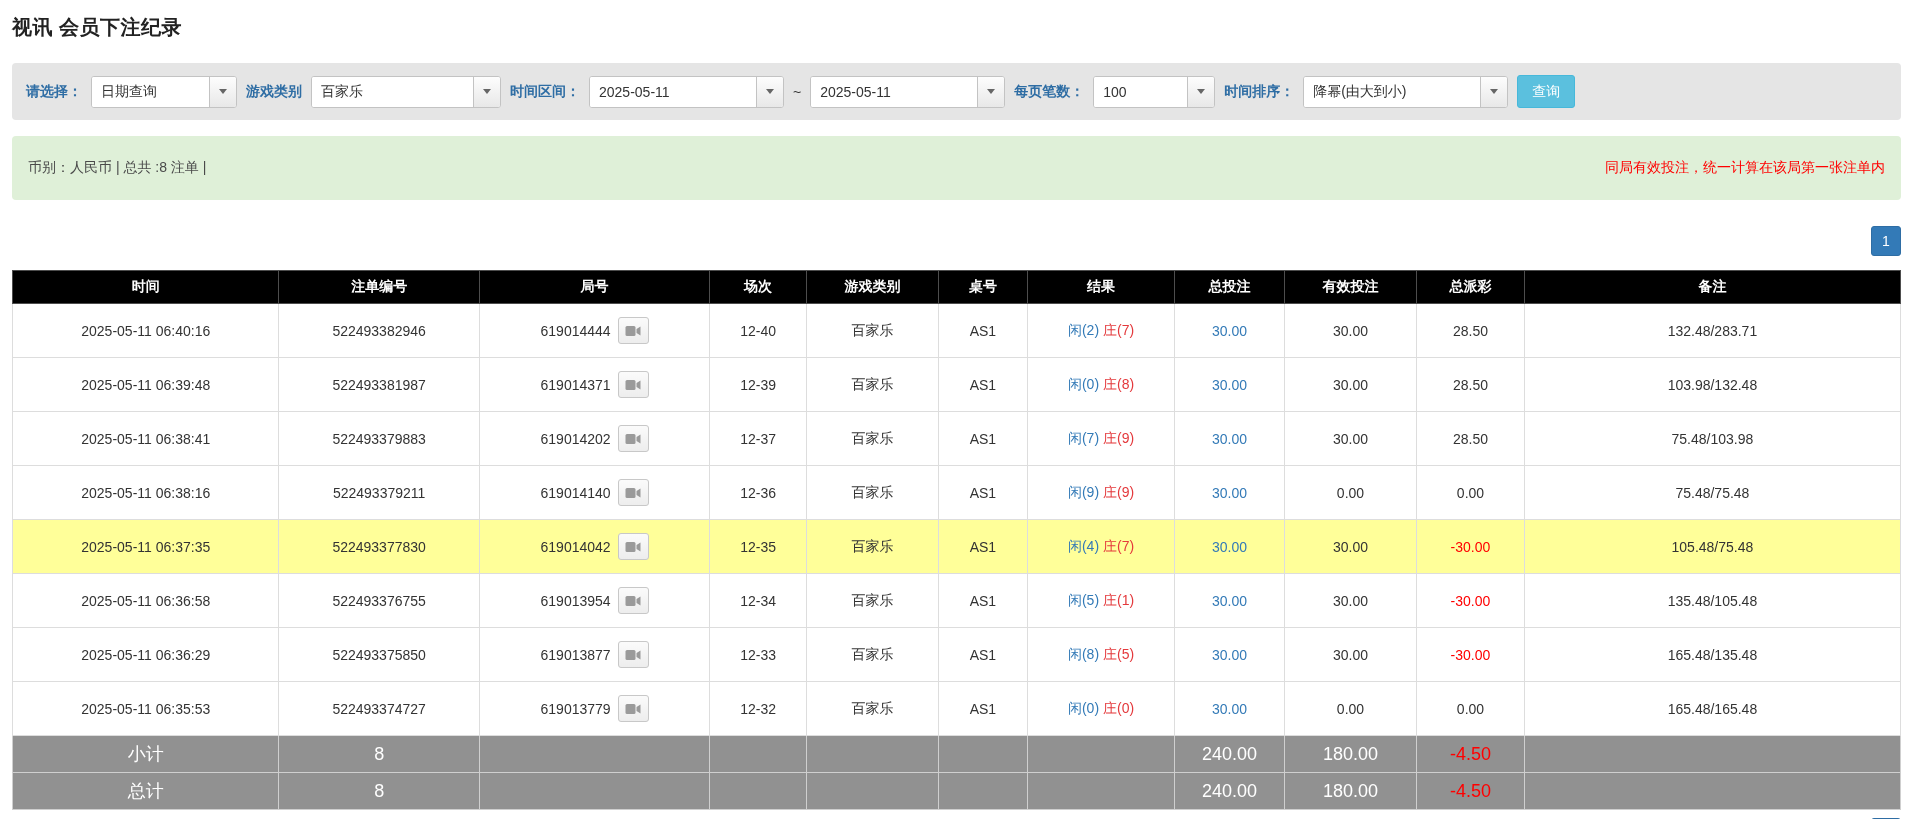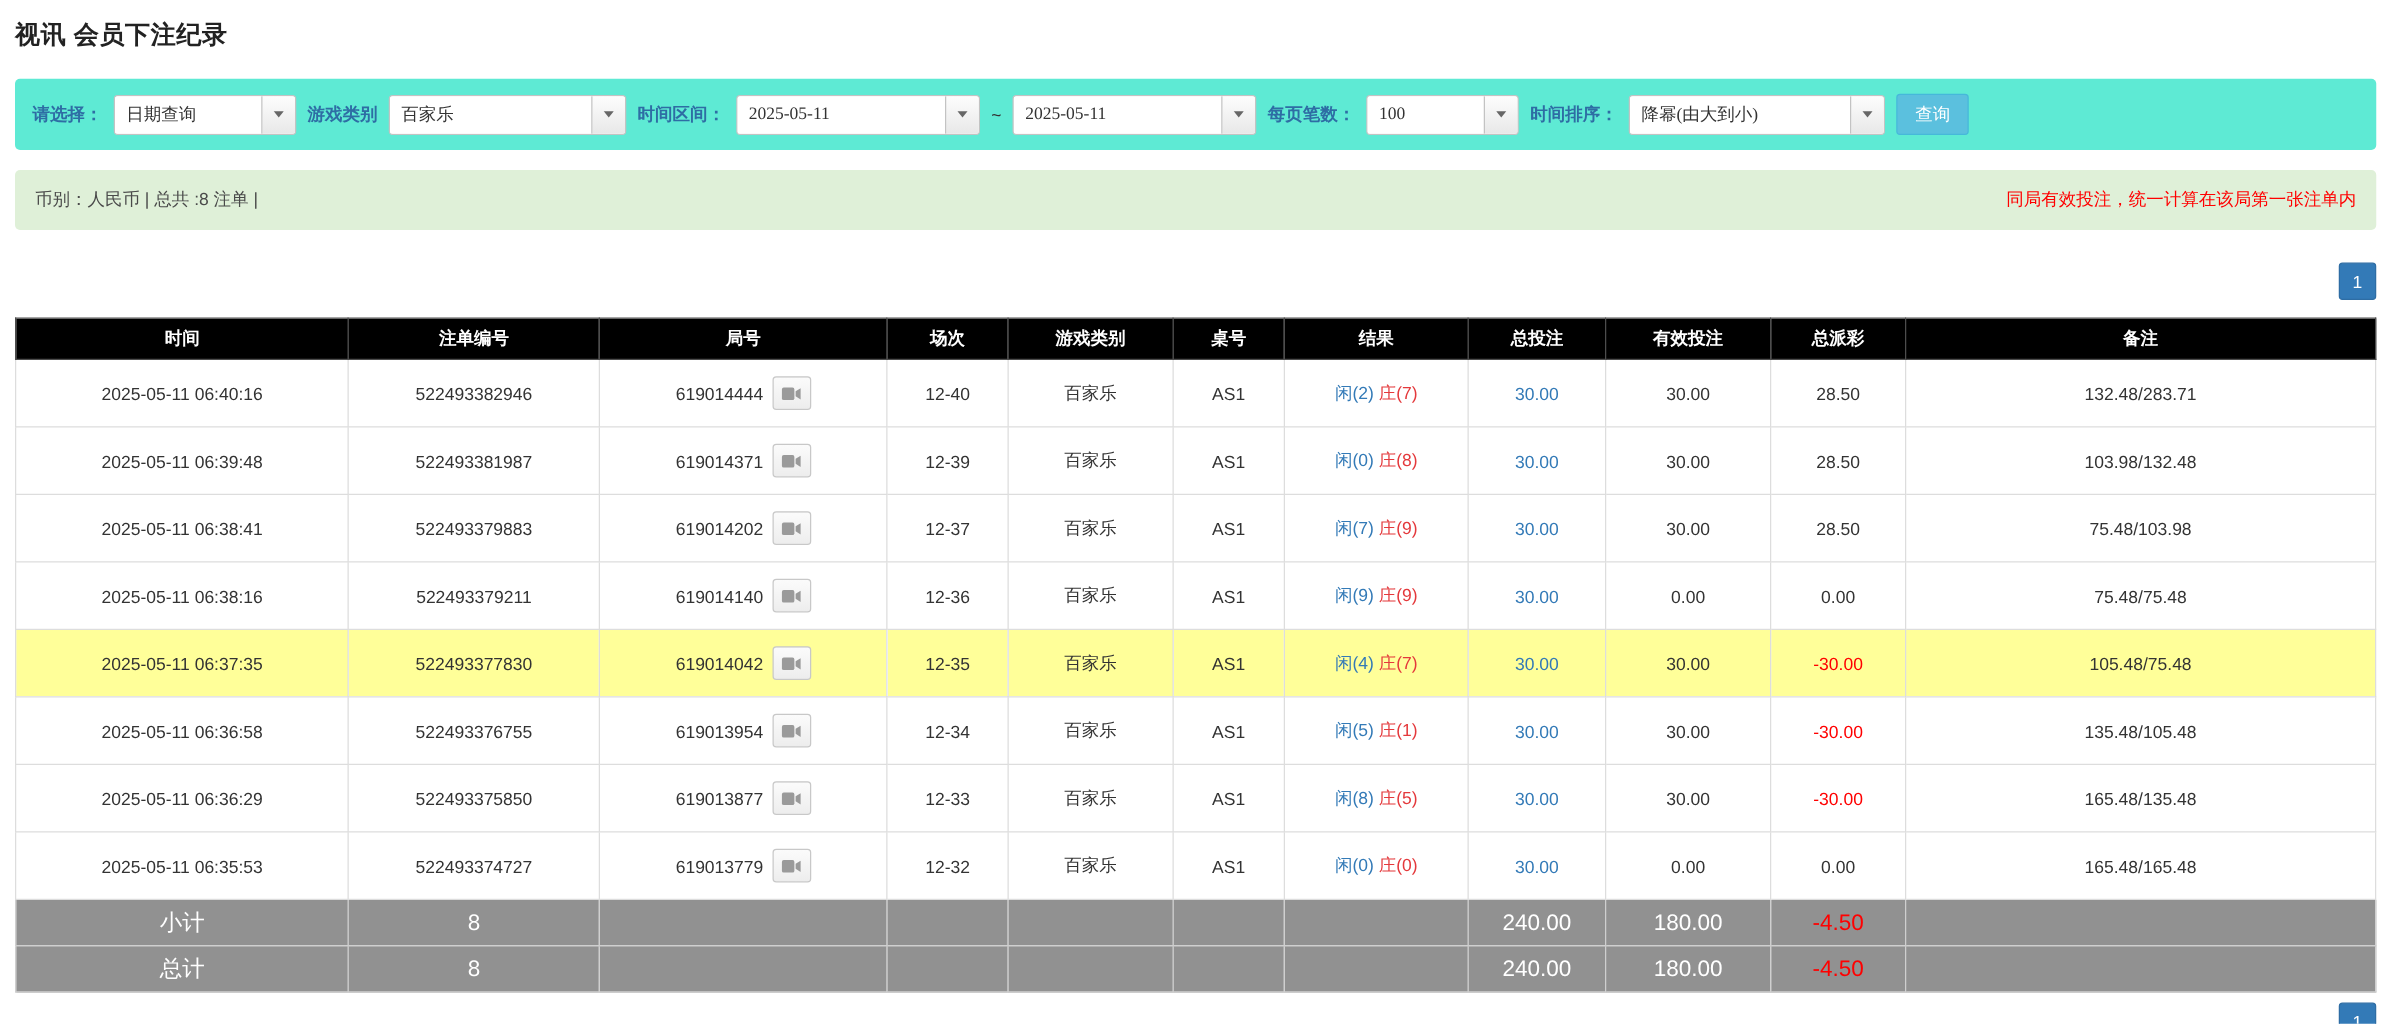--- a/index.html
+++ b/index.html
@@ -8,48 +8,48 @@
     width:1913px; height:819px; overflow:hidden;
     font-family:"Liberation Sans","DejaVu Sans",sans-serif;
     color:#333; font-size:14px;
   }
   .page { padding:10px 12px; }
 
   .page-title { font-size:20px; font-weight:600; color:#222; margin-top:4px; letter-spacing:0.5px; }
 
   
   .filter-bar {
-    margin-top:22px; height:57px; background:#5eead4; border-radius:4px;
+    margin-top:22px; height:57px; background:#e5e5e5; border-radius:4px;
     display:flex; align-items:center; gap:9px; padding:0 14px;
   }
   .flabel { color:#2e6da4; font-weight:bold; white-space:nowrap; }
   .combo {
     display:flex; align-items:stretch; height:32px; background:#fff;
     border:1px solid #c3c3c3; border-radius:3px; overflow:hidden; flex:none;
   }
   .combo input {
     flex:1; min-width:0; border:none; outline:none; padding:12px 9px;
-    font-size:14px; color:#333; font-family:Liberation Serif, serif; background:#fff;
+    font-size:14px; color:#333; font-family:Liberation Sans, sans-serif; background:#fff;
   }
   .caret-btn {
     width:27px; flex:none; background:linear-gradient(#fdfdfd,#e8e8e8);
     border:none; border-left:1px solid #c3c3c3; cursor:pointer;
     display:flex; align-items:center; justify-content:center;
   }
   .caret { width:0; height:0; border-left:4px solid transparent; border-right:4px solid transparent; border-top:5px solid #666; }
   .w1{width:146px} .w2{width:190px} .w3{width:195px} .w4{width:122px} .w5{width:205px}
   .tilde { color:#333; }
   .search-btn {
     height:33px; padding:0 14px; background:#5bc0de; color:#fff; border:1px solid #46b8da;
     border-radius:3px; font-size:14px; cursor:pointer; font-family:inherit; flex:none;
   }
 
   
   .info-bar {
-    margin-top:16px; height:48px; background:#dff0d8; border-radius:4px;
+    margin-top:16px; height:64px; background:#dff0d8; border-radius:4px;
     display:flex; align-items:center; justify-content:space-between; padding:0 16px;
     color:#4a4a4a;
   }
   .notice { color:#ff0000; }
 
   
   .pagination { display:flex; justify-content:flex-end; }
   .pagination.top { margin-top:26px; margin-bottom:14px; }
   .pagination.bottom { margin-top:8px; }
   .page-btn {

